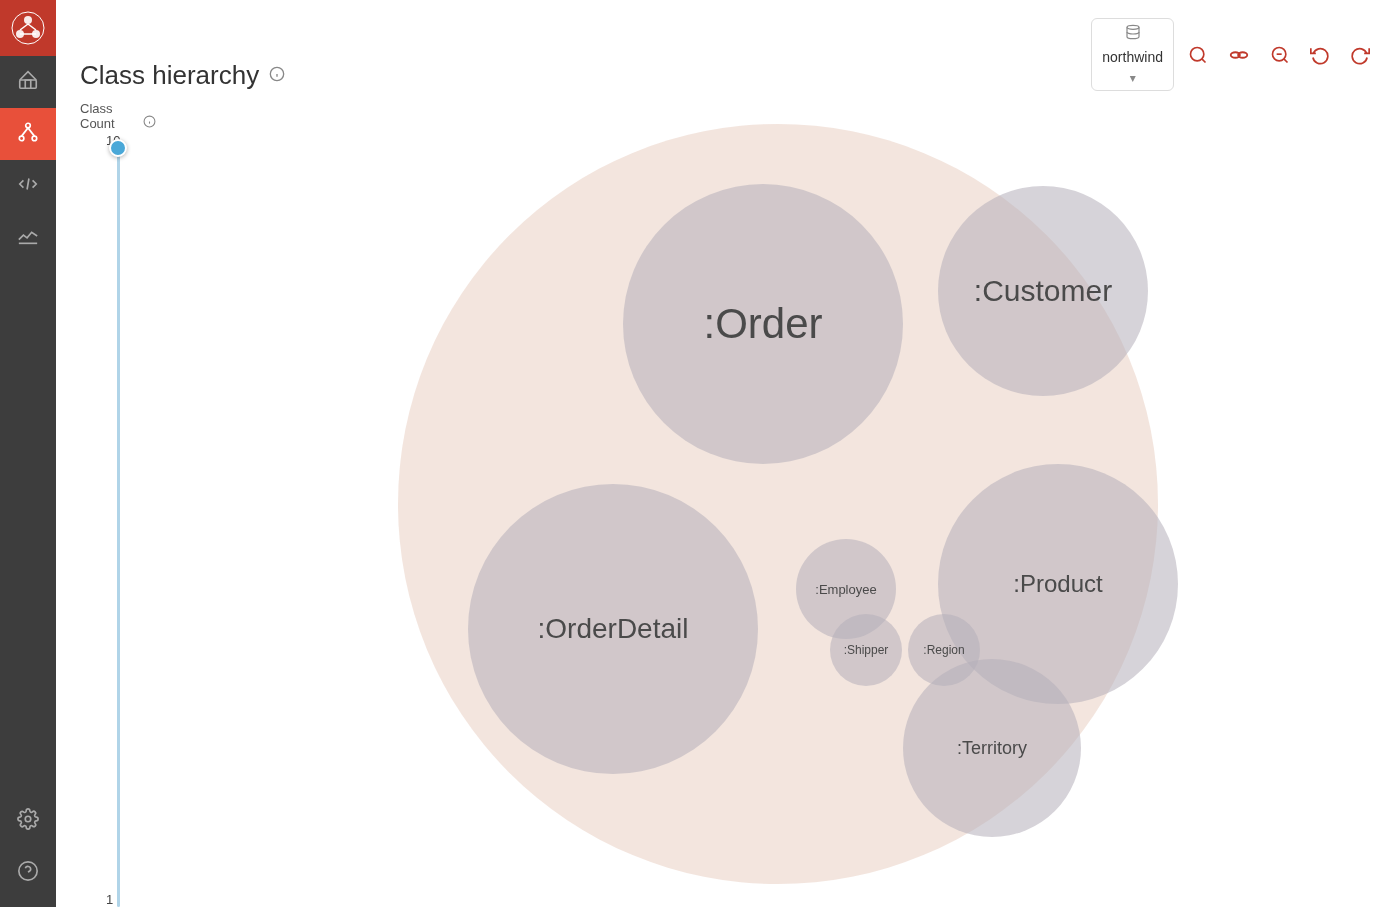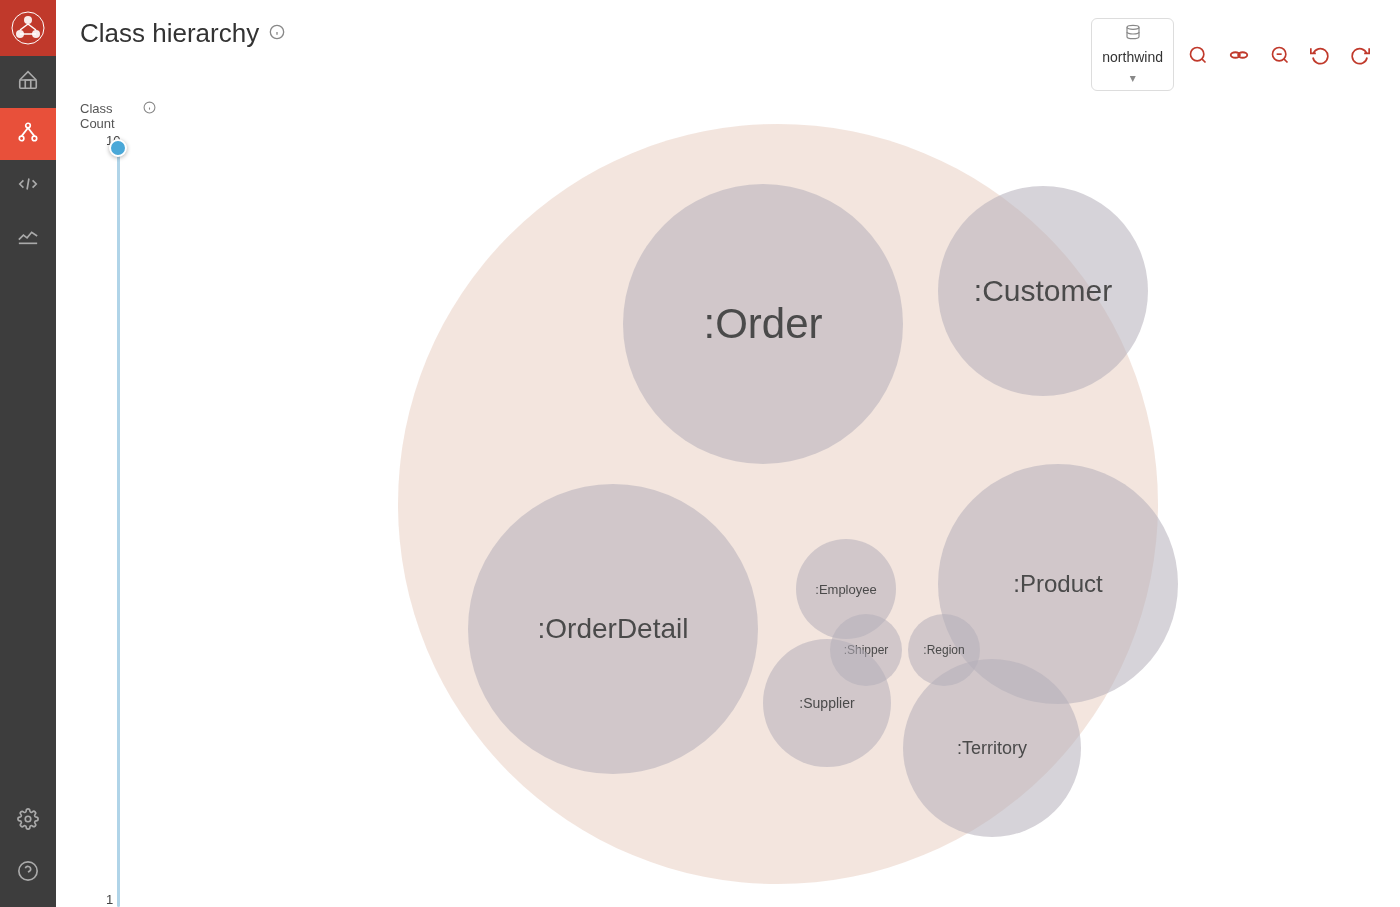--- a/index.html
+++ b/index.html
@@ -45,21 +45,21 @@
     #main {
       flex: 1;
       display: flex;
       flex-direction: column;
       overflow: hidden;
     }
 
     
     #header {
       display: flex;
-      align-items: flex-start;
+      align-items: flex-end;
       justify-content: space-between;
       padding: 18px 24px 10px 24px;
       flex-shrink: 0;
     }
     #header-left {
       display: flex;
       align-items: center;
       gap: 10px;
     }
     #page-title {
@@ -113,21 +113,21 @@
     #slider-panel {
       width: 100px;
       display: flex;
       flex-direction: column;
       padding: 0 0 0 24px;
       flex-shrink: 0;
       position: relative;
     }
     #class-count-label {
       display: flex;
-      align-items: flex-start;
+      align-items: flex-end;
       gap: 6px;
       font-size: 13px;
       color: #555;
       margin-bottom: 8px;
     }
     #slider-container {
       position: relative;
       flex: 1;
       display: flex;
       flex-direction: column;
@@ -397,23 +397,20 @@
         </div>
 
         <div class="bubble bubble-inner" style="width:72px;height:72px;top:520px;left:462px;font-size:12px;">
           <span class="bubble-label">:Shipper</span>
         </div>
 
         <div class="bubble bubble-inner" style="width:72px;height:72px;top:520px;left:540px;font-size:12px;">
           <span class="bubble-label">:Region</span>
         </div>
 
-        <div class="bubble bubble-inner" style="width:128px;height:128px;top:545px;left:395px;font-size:14px;">
-          <span class="bubble-label">:Supplier</span>
-        </div>
 
         <div class="bubble bubble-inner" style="width:178px;height:178px;top:565px;left:535px;font-size:18px;">
           <span class="bubble-label">:Territory</span>
         </div>
 
       </div>
     </div>
 
   </div>
 </div>

